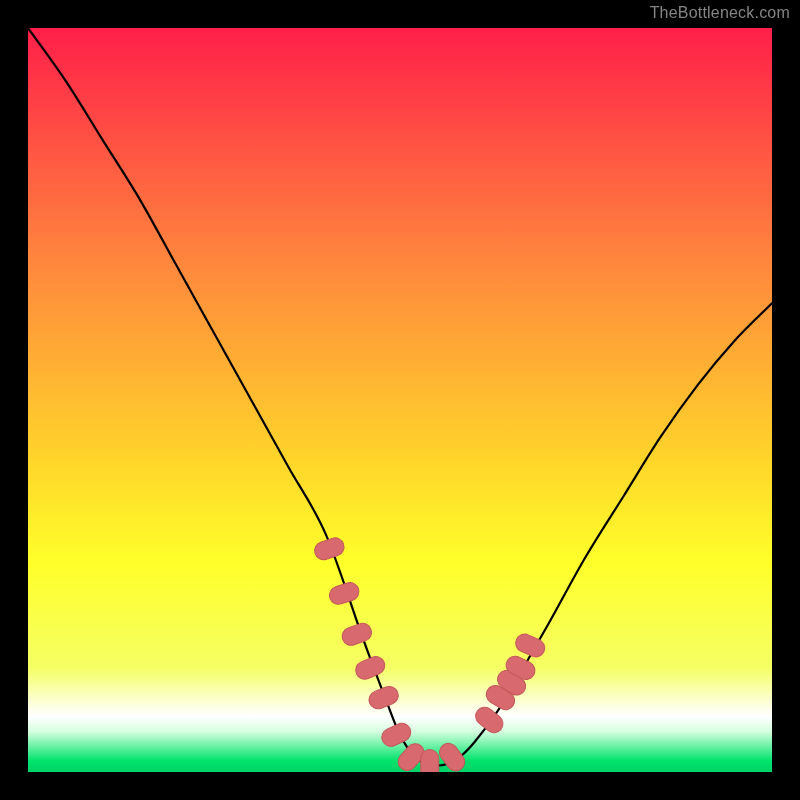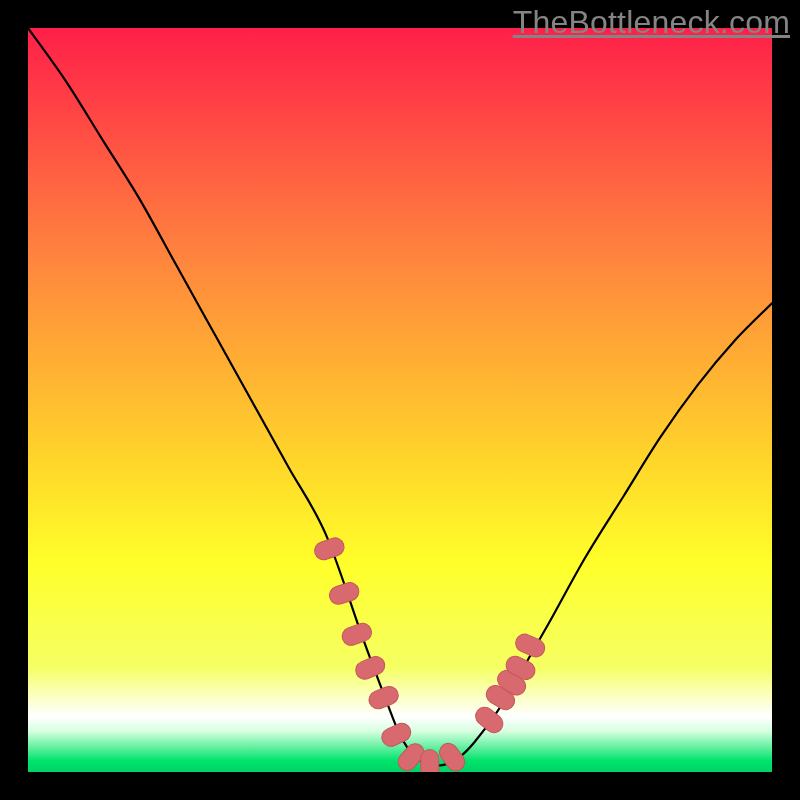--- a/index.html
+++ b/index.html
@@ -24,25 +24,24 @@
     top: 28px;
     width: 744px;
     height: 744px;
     overflow: hidden;
   }
   .watermark {
     position: absolute;
     top: 4px;
     right: 10px;
     color: #848484;
-    font-size: 32px;
+    font-size: 16px;
     font-weight: 500;
     letter-spacing: 0.2px;
     z-index: 5;
-    text-decoration: underline;
   }
   svg { display: block; }
 </style>
 </head>
 <body>
 
 <div class="frame">
   <div class="watermark">TheBottleneck.com</div>
   <div class="plot">
     <svg id="chart-svg" width="744" height="744" viewBox="0 0 744 744" preserveAspectRatio="none">

